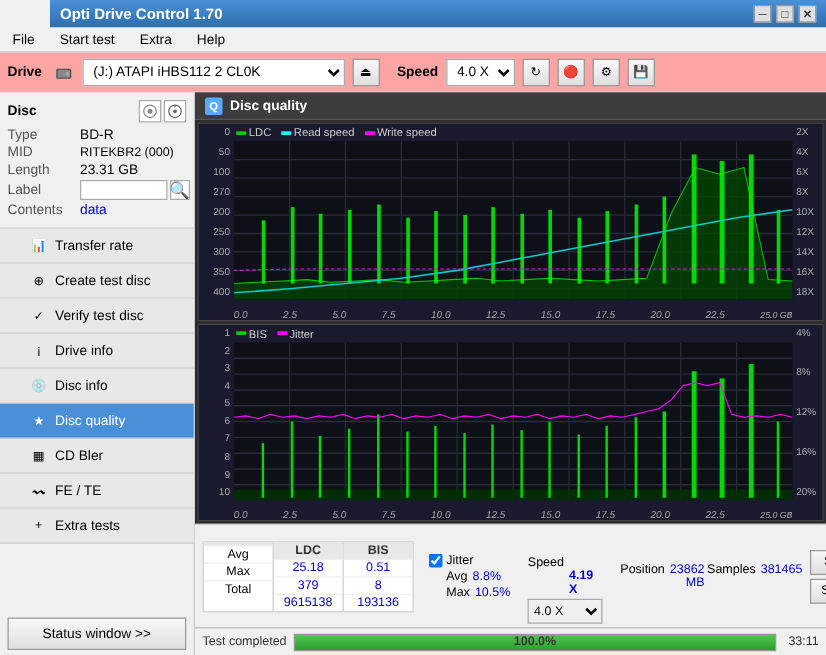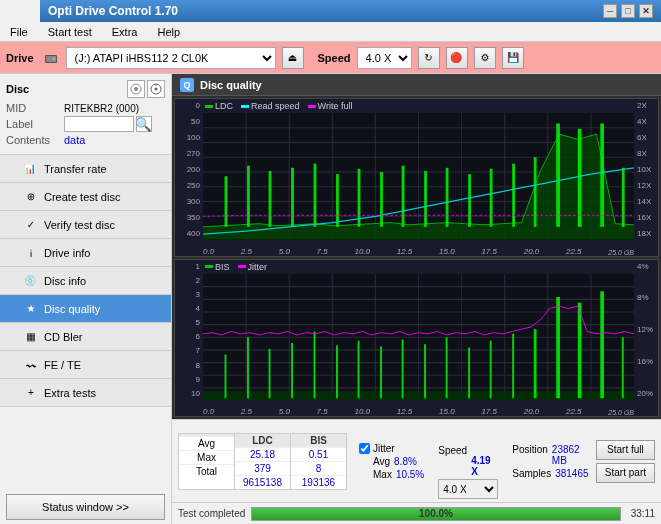--- a/index.html
+++ b/index.html
@@ -85,21 +85,21 @@
     }
 
     
     .main-area {
       display: flex;
       height: calc(524px - 22px - 20px - 32px);
     }
 
     
     .sidebar {
-      width: 172px;
+      width: 156px;
       background: #f0f0f0;
       border-right: 1px solid #ccc;
       display: flex;
       flex-direction: column;
     }
 
     
     .disc-panel {
       padding: 6px;
       border-bottom: 1px solid #ccc;
@@ -430,22 +430,30 @@
           <div class="disc-icon">
             <svg width="12" height="12" viewBox="0 0 12 12">
                 <circle cx="6" cy="6" r="5" fill="none" stroke="#666" stroke-width="1"></circle>
                 <circle cx="6" cy="6" r="1.5" fill="#666"></circle>
                 <line x1="6" y1="1" x2="6" y2="3" stroke="#666" stroke-width="1"></line>
               </svg>
           </div>
         </div>
       </div>
       <div class="disc-row">
+        <span class="disc-row-label">Type</span>
+        <span class="disc-row-value">BD-R</span>
+      </div>
+      <div class="disc-row">
         <span class="disc-row-label">MID</span>
         <span class="disc-row-value" style="font-size:10px;">RITEKBR2 (000)</span>
+      </div>
+      <div class="disc-row">
+        <span class="disc-row-label">Length</span>
+        <span class="disc-row-value">23.31 GB</span>
       </div>
       <div class="disc-row" style="align-items:center;">
         <span class="disc-row-label">Label</span>
         <input class="label-input" type="text" style="">
         <button class="label-btn">🔍</button>
       </div>
       <div class="disc-row">
         <span class="disc-row-label">Contents</span>
         <span class="disc-row-value blue">data</span>
       </div>
@@ -508,21 +516,21 @@
           <div class="legend-item">
             <div class="legend-dot" style="background:#00cc00;"></div>
             <span>LDC</span>
           </div>
           <div class="legend-item">
             <div class="legend-dot" style="background:#00ffff;"></div>
             <span>Read speed</span>
           </div>
           <div class="legend-item">
             <div class="legend-dot" style="background:#ff00ff;"></div>
-            <span>Write full</span>
+            <span>Write speed</span>
           </div>
         </div>
 
         <div class="chart-y-axis">
           <span class="y-label">400</span>
           <span class="y-label">350</span>
           <span class="y-label">300</span>
           <span class="y-label">250</span>
           <span class="y-label">200</span>
           <span class="y-label">270</span>
@@ -751,21 +759,21 @@
         <div style="display:flex;flex-direction:column;gap:2px;margin-left:8px;">
           <div style="display:flex;gap:4px;font-size:10px;align-items:center;">
             <span>Speed</span>
             <span style="color:#0000cc;font-weight:bold;margin-top:32px;">4.19 X</span>
           </div>
           <select style="height:20px;border:1px solid #aaa;font-size:10px;width:60px;">
             <option>4.0 X</option>
           </select>
         </div>
 
-        <div style="display:flex;flex-direction:column;gap:2px;margin-left:8px;">
+        <div style="display:flex;flex-direction:row;gap:2px;margin-left:8px;text-align:right;">
           <div style="display:flex;gap:4px;font-size:10px;">
             <span>Position</span>
             <span style="color:#0000cc;">23862 MB</span>
           </div>
           <div style="display:flex;gap:4px;font-size:10px;">
             <span>Samples</span>
             <span style="color:#0000cc;">381465</span>
           </div>
         </div>
 

